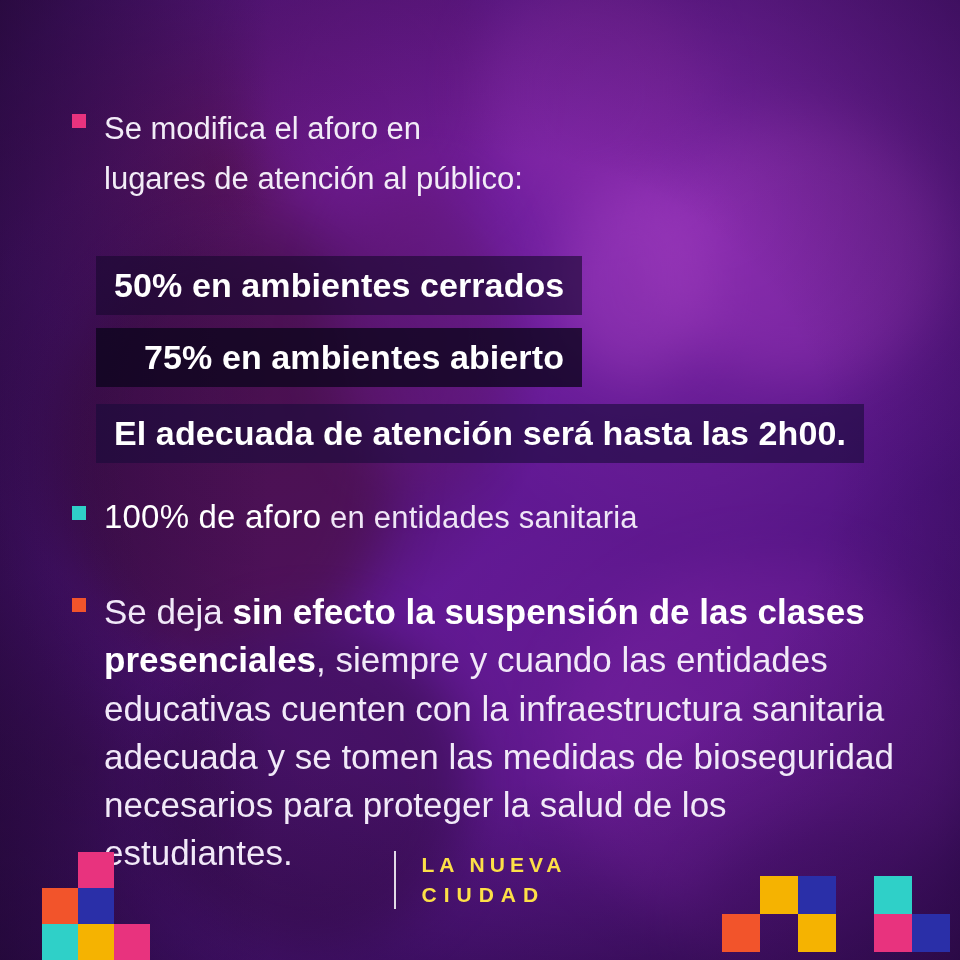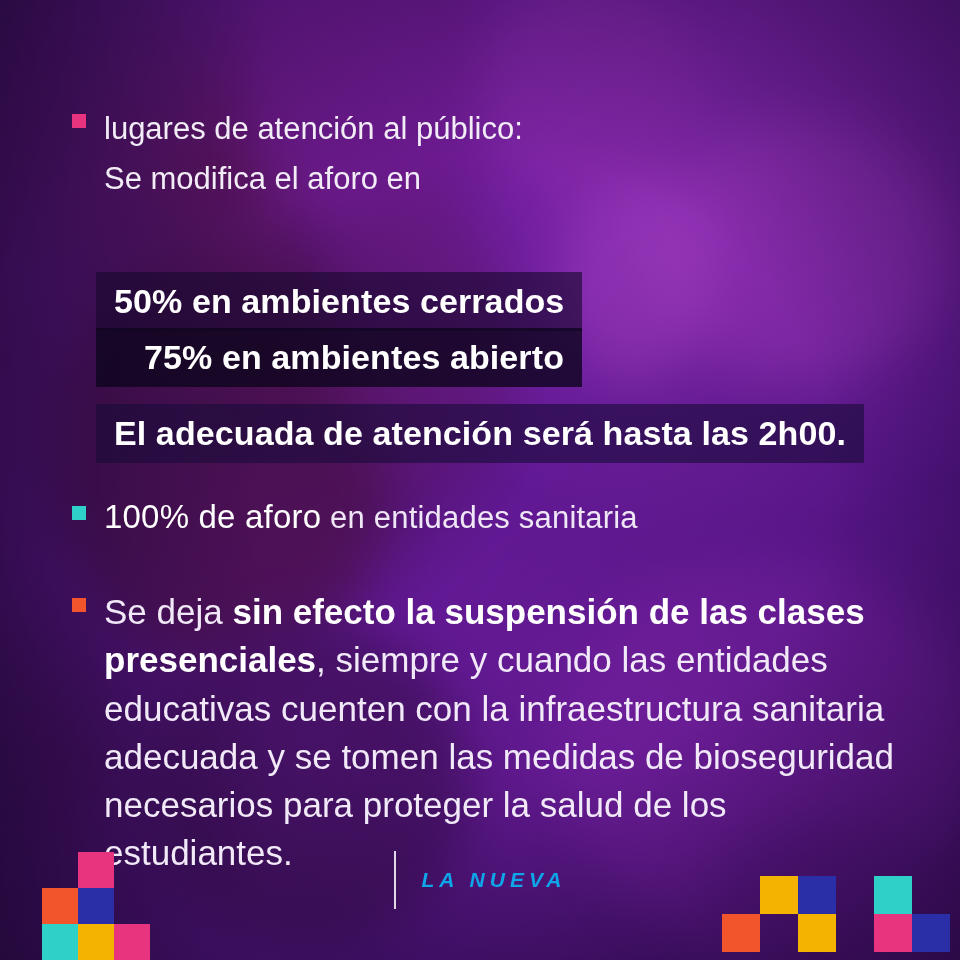--- a/index.html
+++ b/index.html
@@ -106,21 +106,21 @@
   .hl {
     display: inline-block;
     color: #ffffff;
     font-weight: 700;
     font-size: 34px;
     line-height: 1.0;
     padding: 12px 18px 13px 18px;
     white-space: nowrap;
     letter-spacing: .1px;
   }
-  .hl.one { top: 0; background: rgba(24,8,46,0.62); margin-top: 16px; }
+  .hl.one { top: 0; background: rgba(24,8,46,0.62); }
   .hl.two { background: rgba(14,5,30,0.80); padding-left: 48px; }
   .hl.three { background: rgba(26,12,58,0.62); }
 
   .hl-1 { top: 256px; }
   .hl-2 { top: 328px; }
   .hl-3 { top: 404px; }
 
   
   .b-bank { left: 72px; top: 496px; width: 820px; }
   .b-bank .txt { font-size: 31px; line-height: 1.3; }
@@ -166,26 +166,25 @@
     letter-spacing: .3px;
     margin-top: 4px;
     font-style: italic;
   }
   .divider {
     width: 2px;
     height: 58px;
     background: rgba(255,255,255,.85);
   }
   .logo-right {
-    color: #0ea5e9;
+    color: #fde047;
     font-size: 21px;
     font-weight: 700;
     letter-spacing: 5px;
     line-height: 1.45;
-    font-style: italic;
   }
   .logo-right .l2 { letter-spacing: 7px; }
 
   
   .sq-deco { position: absolute; }
   .s-l1 { left: 78px;  top: 852px; width: 36px; height: 36px; background: #e8337e; }
   .s-l2 { left: 42px;  top: 888px; width: 36px; height: 36px; background: #f2542b; }
   .s-l3 { left: 78px;  top: 888px; width: 36px; height: 36px; background: #2a2fa8; }
   .s-l4 { left: 42px;  top: 924px; width: 36px; height: 36px; background: #2fd0c8; }
   .s-l5 { left: 78px;  top: 924px; width: 36px; height: 36px; background: #f5b301; }
@@ -217,22 +216,22 @@
     <div class="blob b9"></div>
     <div class="bg-tint"></div>
     <div class="bg-vignette"></div>
   </div>
 
   <div class="content">
 
     <div class="bullet-row b-intro">
       <span class="sq pink"></span>
       <div class="txt">
+        <div>Se modifica el aforo en</div>
         <div>lugares de atención al público:</div>
-        <div>Se modifica el aforo en</div>
       </div>
     </div>
 
     <div class="hl-wrap hl-1">
       <span class="hl one">50% en ambientes cerrados</span>
     </div>
     <div class="hl-wrap hl-2">
       <span class="hl two">75% en ambientes abierto</span>
     </div>
     <div class="hl-wrap hl-3">
@@ -250,20 +249,21 @@
       <span class="sq orange"></span>
       <div class="txt">
         <span>Se deja </span><span class="strong">sin efecto la suspensión de las clases presenciales</span><span>, siempre y cuando las entidades educativas cuenten con la infraestructura sanitaria adecuada y se tomen las medidas de bioseguridad necesarios para proteger la salud de los estudiantes.</span>
       </div>
     </div>
 
     <div class="footer">
       <div class="divider"></div>
       <div class="logo-right">
         <div class="l1">LA NUEVA</div>
+        <div class="l2">CIUDAD</div>
       </div>
     </div>
 
     <div class="sq-deco s-l1"></div>
     <div class="sq-deco s-l2"></div>
     <div class="sq-deco s-l3"></div>
     <div class="sq-deco s-l4"></div>
     <div class="sq-deco s-l5"></div>
     <div class="sq-deco s-l6"></div>
 

